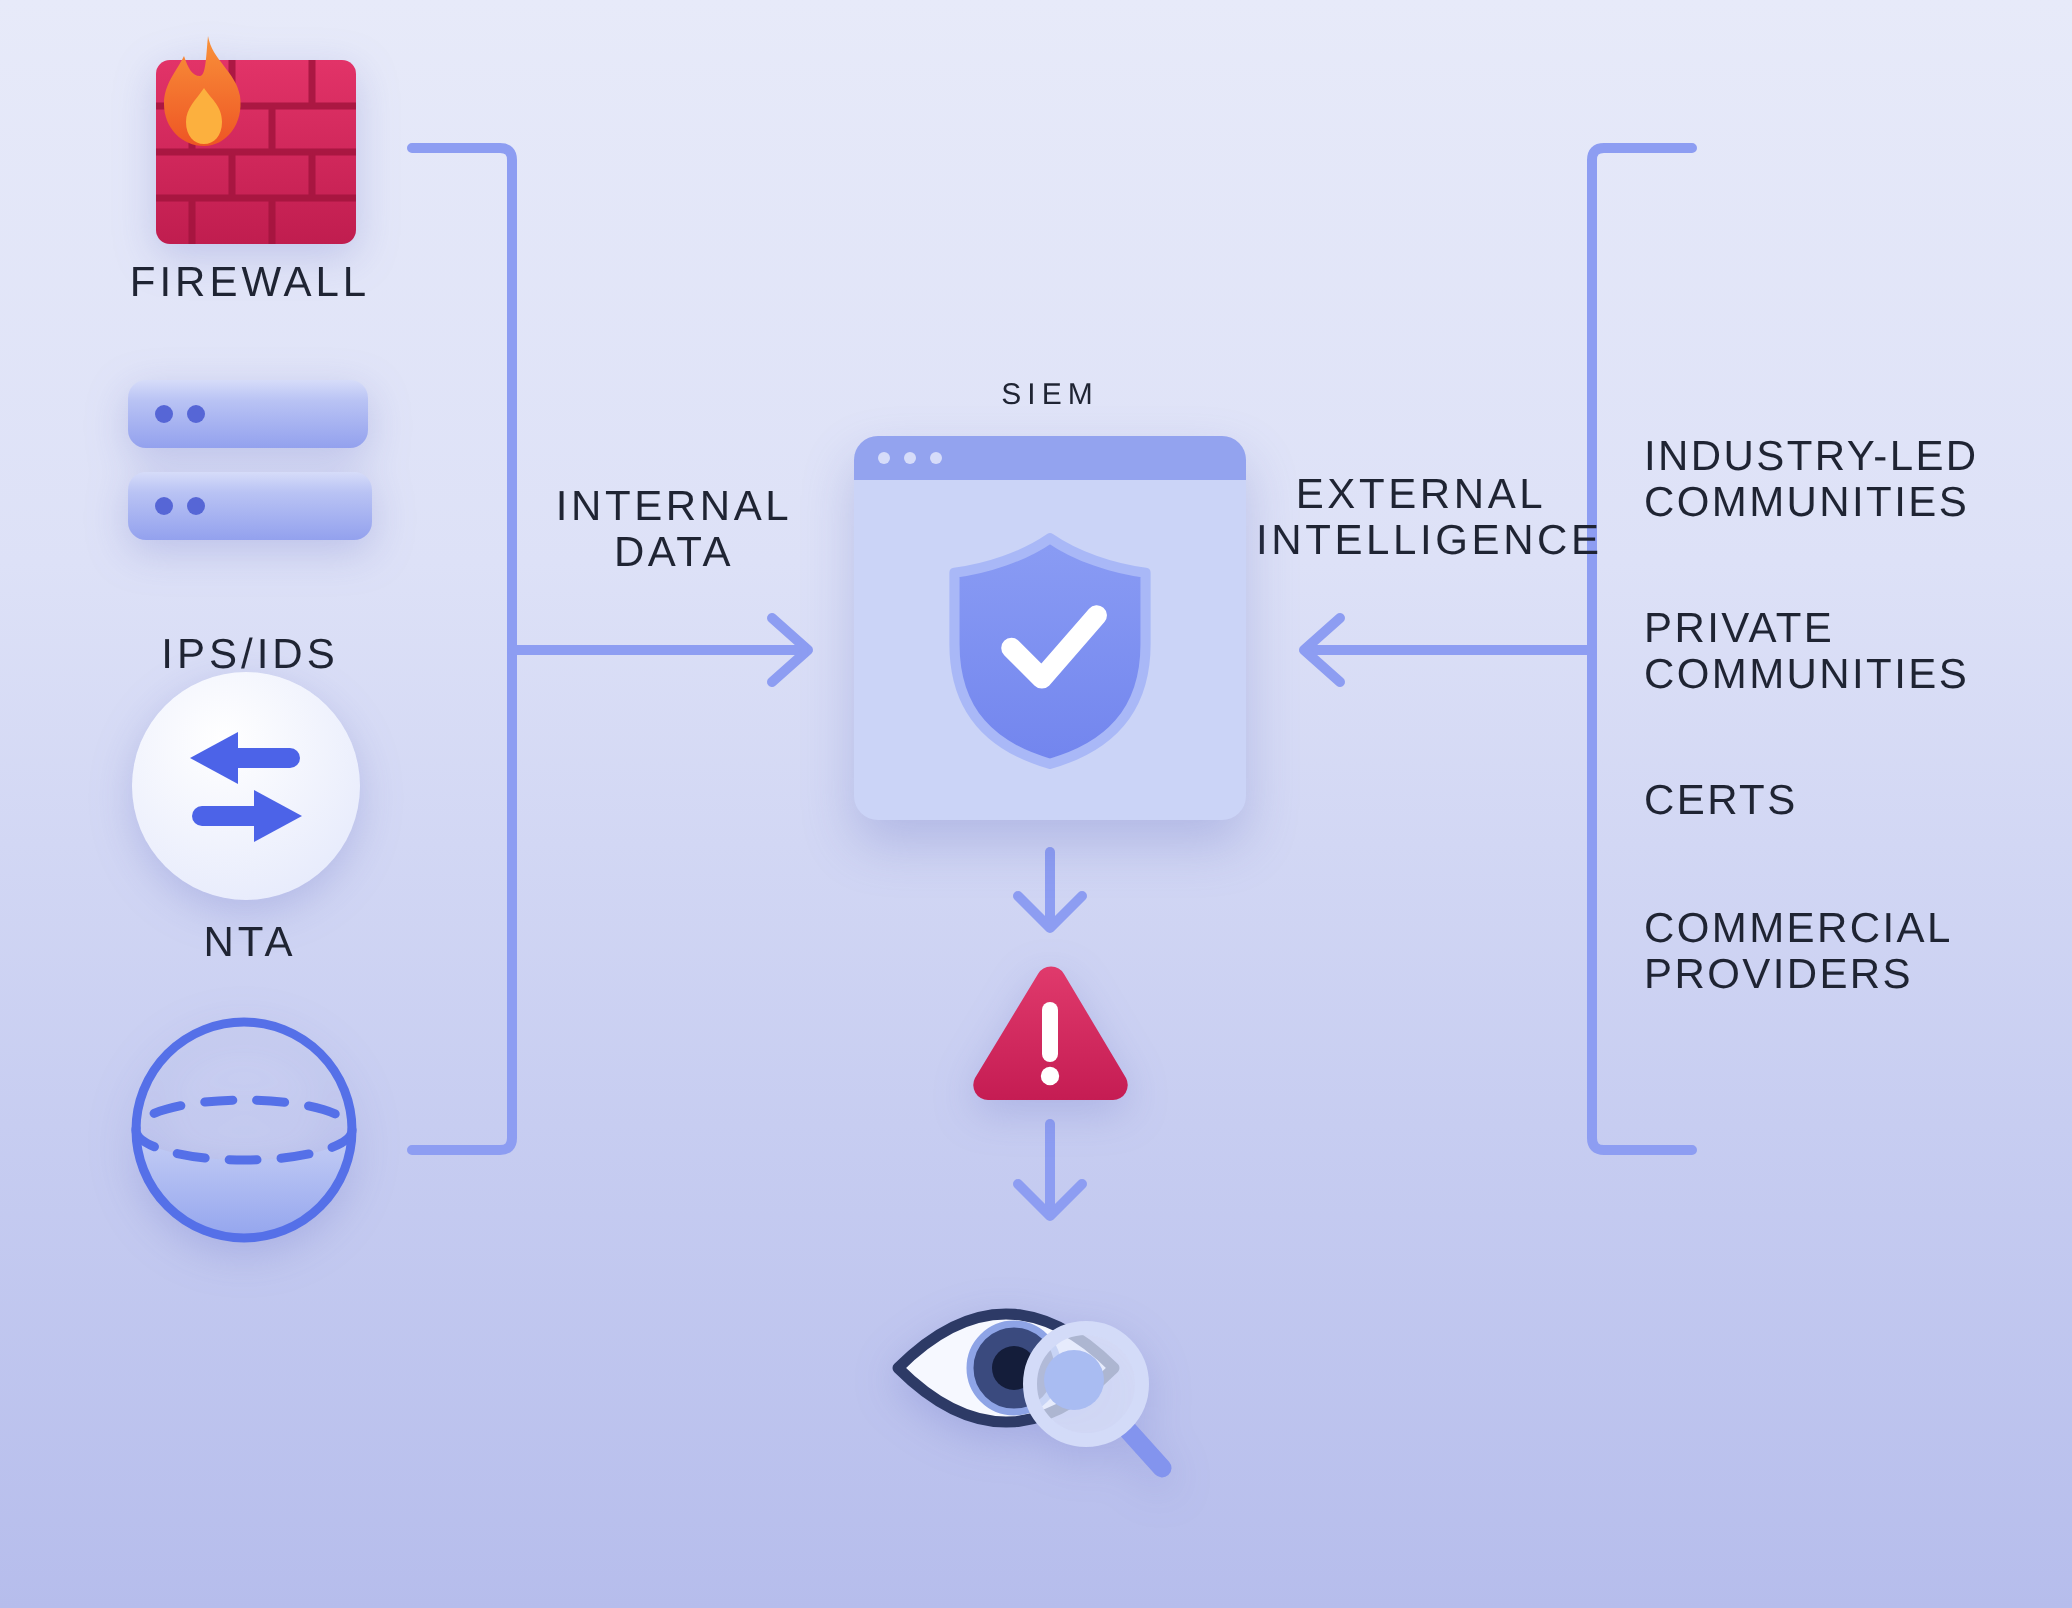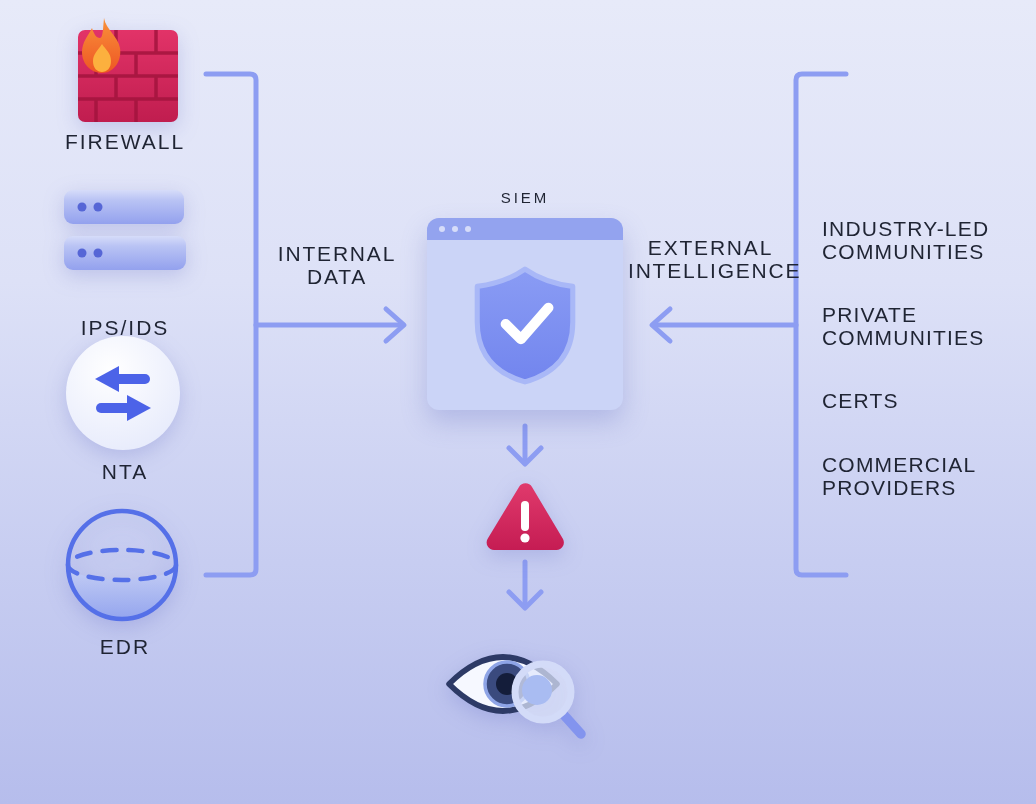--- a/index.html
+++ b/index.html
@@ -186,21 +186,20 @@
         <linearGradient id="edrG" x1="0" y1="0" x2="0" y2="1">
           <stop offset="0" stop-color="#c7d0f5"></stop>
           <stop offset="1" stop-color="#94a5ee"></stop>
         </linearGradient>
       </defs>
       <path d="M5 59 A54 54 0 0 0 113 59 A54 15 0 0 1 5 59 Z" fill="url(#edrG)"></path>
       <ellipse cx="59" cy="59" rx="54" ry="15" fill="none" stroke="#5570e8" stroke-width="4.5" stroke-dasharray="14 12" stroke-linecap="round"></ellipse>
       <circle cx="59" cy="59" r="54" fill="none" stroke="#5570e8" stroke-width="4.5"></circle>
     </svg>
   </figure>
-  <div class="label" style="left:50px; top:635px; width:150px;">EDR</div>
 
   <div class="label flow-label" style="left:262px; top:242px; width:150px;">INTERNAL
 DATA</div>
   <div class="label flow-label" style="left:628px; top:236px; width:165px;">EXTERNAL
 INTELLIGENCE</div>
 
   <div class="label siem-title" style="left:455px; top:186px; width:140px;">SIEM</div>
 
   <div class="browser">
     <div class="browser-bar">

